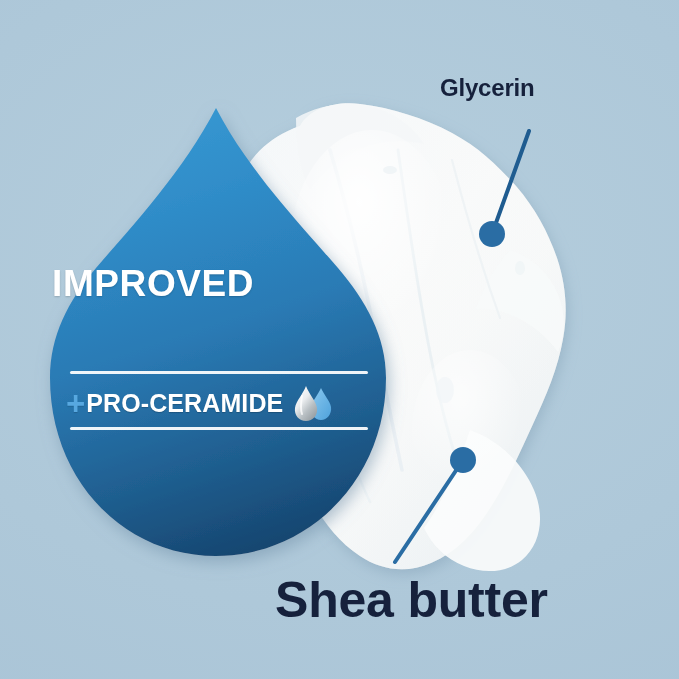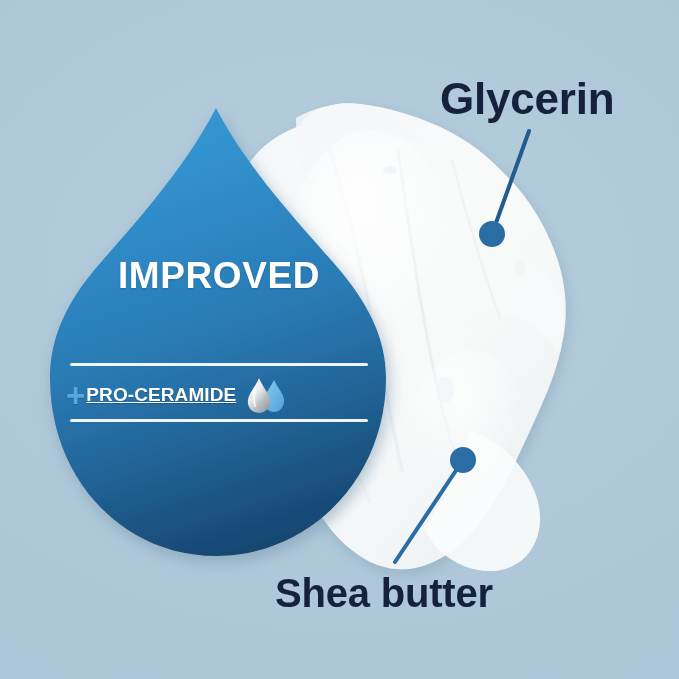--- a/index.html
+++ b/index.html
@@ -35,23 +35,22 @@
   
   .drop-wrap {
     position: absolute;
     left: 0; top: 0;
     width: 679px; height: 679px;
   }
 
   .drop-content {
     position: absolute;
     left: 52px;
-    top: 256px;
+    top: 264px;
     width: 334px;
-    text-align: center;
     color: #ffffff;
   }
   .drop-title {
     font-size: 37px;
     font-weight: bold;
     letter-spacing: 0.6px;
     line-height: 1.09;
     color: #ffffff;
     text-shadow: 0 1px 2px rgba(0,0,0,0.18);
   }
@@ -88,52 +87,51 @@
   }
   .plus-sign {
     font-size: 33px;
     font-weight: bold;
     color: #57a8e0;
     line-height: 1;
     margin-right: 1px;
     text-shadow: 0 1px 1px rgba(0,0,0,0.15);
   }
   .ceramide-label {
-    font-size: 19px;
+    font-size: 25px;
     font-weight: bold;
     color: #ffffff;
     letter-spacing: 0.1px;
     text-shadow: 0 1px 1px rgba(0,0,0,0.2);
-    text-decoration: underline;
   }
   .ceramide-icon {
     margin-left: 7px;
     width: 44px;
     height: 38px;
     position: relative;
     flex: 0 0 auto;
   }
 
   
   .callout-label {
     position: absolute;
     color: #16213c;
     font-weight: bold;
     white-space: nowrap;
   }
   #glycerin-label {
     left: 440px;
     top: 74px;
-    font-size: 44px;
+    font-size: 24px;
     letter-spacing: -0.2px;
   }
   #shea-label {
     left: 275px;
     top: 571px;
-    font-size: 40px;
+    font-size: 50px;
     letter-spacing: -0.2px;
   }
 
   .callout-svg {
     position: absolute;
     left: 0; top: 0;
     width: 679px; height: 679px;
     pointer-events: none;
   }
 </style>

